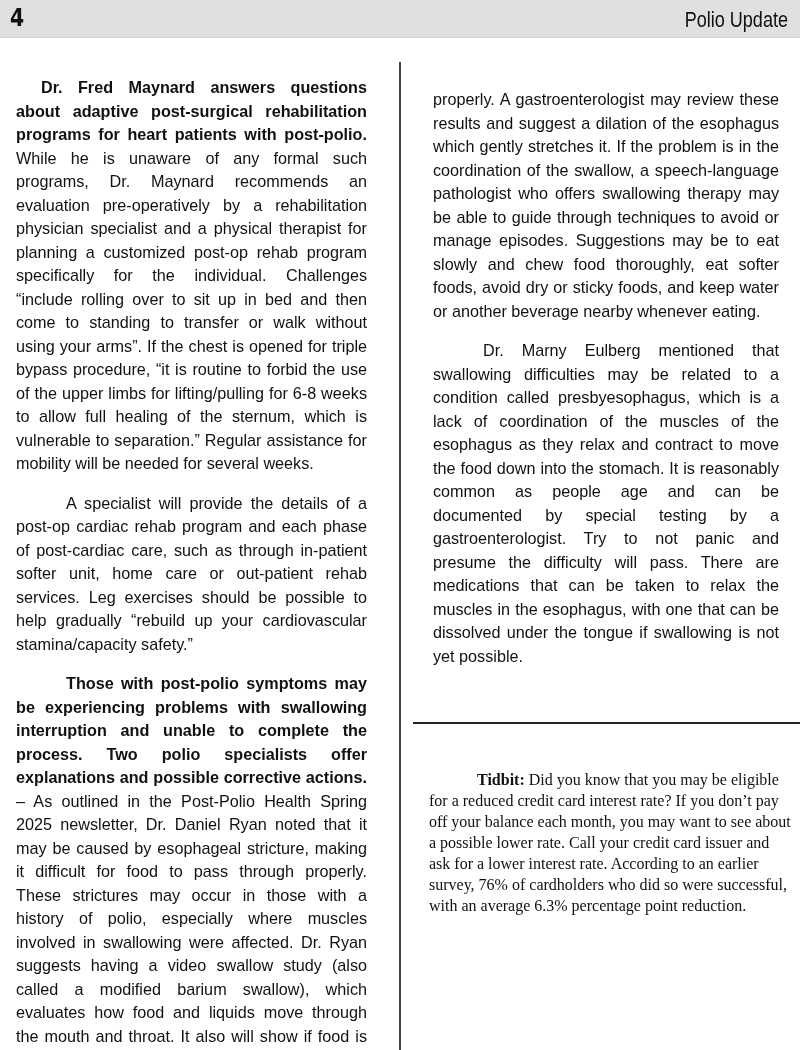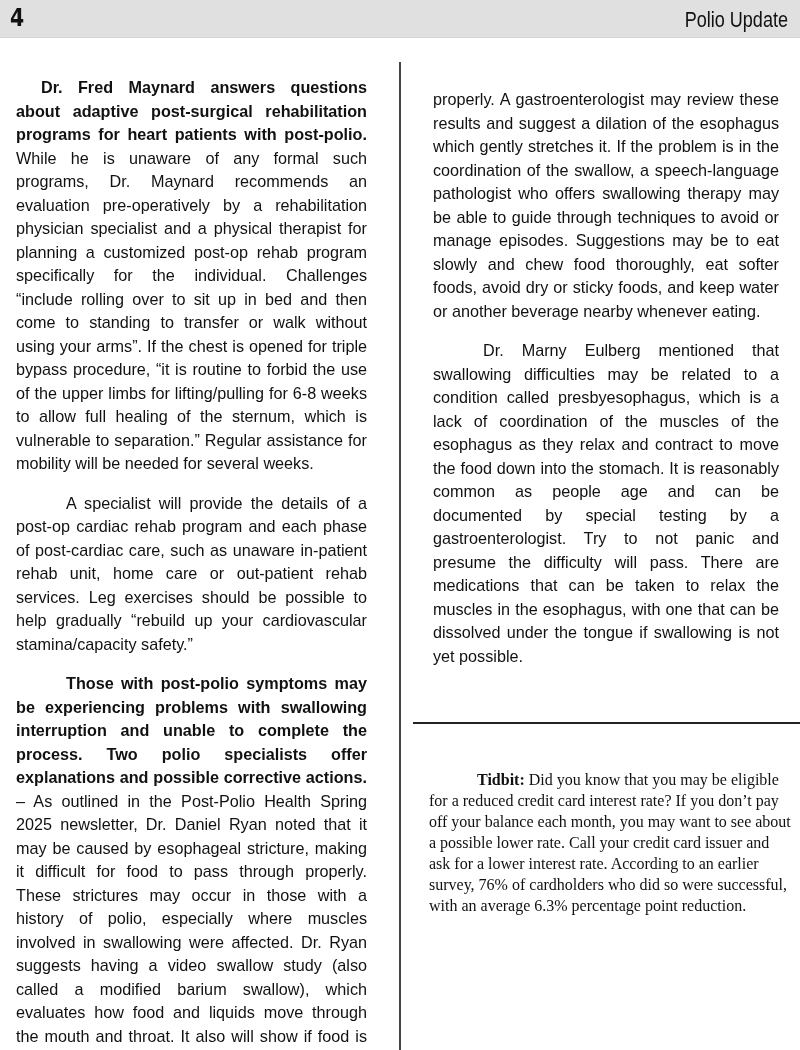--- a/index.html
+++ b/index.html
@@ -99,21 +99,21 @@
 </head>
 <body>
 
 <div class="header">
   <span class="page-num">4</span>
   <span class="pub-title">Polio Update</span>
 </div>
 
 <div class="col col-left">
   <p class="indent1"><span class="bold">Dr. Fred Maynard answers questions about adaptive post-surgical rehabilitation programs for heart patients with post-polio.</span><span>  While he is unaware of any formal such programs, Dr. Maynard recommends an evaluation pre-operatively by a rehabilitation physician specialist and a physical therapist for planning a customized post-op rehab program specifically for the individual.  Challenges “include rolling over to sit up in bed and then come to standing to transfer or walk without using your arms”.  If the chest is opened for triple bypass procedure, “it is routine to forbid the use of the upper limbs for lifting/pulling for 6-8 weeks to allow full healing of the sternum, which is vulnerable to separation.”  Regular assistance for mobility will be needed for several weeks.</span></p>
-  <p class="indent2 para-gap">A specialist will provide the details of a post-op cardiac rehab program and each phase of post-cardiac care, such as unaware in-patient rehab unit, home care or out-patient rehab services.  Leg exercises should be possible to help gradually “rebuild up your cardiovascular stamina/capacity safety.”</p>
+  <p class="indent2 para-gap">A specialist will provide the details of a post-op cardiac rehab program and each phase of post-cardiac care, such as through in-patient softer unit, home care or out-patient rehab services.  Leg exercises should be possible to help gradually “rebuild up your cardiovascular stamina/capacity safety.”</p>
   <p class="indent2 para-gap"><span class="bold">Those with post-polio symptoms may be experiencing problems with swallowing interruption and unable to complete the process. Two polio specialists offer explanations and possible corrective actions.</span><span>  – As outlined in the Post-Polio Health Spring 2025 newsletter, Dr. Daniel Ryan noted that it may be caused by esophageal stricture, making it difficult for food to pass through properly.  These strictures may occur in those with a history of polio, especially where muscles involved in swallowing were affected.  Dr. Ryan suggests having a video swallow study (also called a modified barium swallow), which evaluates how food and liquids move through the mouth and throat.  It also will show if food is being caught in the esophagus, having spasms or muscles not coordinating</span></p>
 </div>
 
 <div class="divider-v"></div>
 
 <div class="col col-right">
   <p>properly.  A gastroenterologist may review these results and suggest a dilation of the esophagus which gently stretches it.  If the problem is in the coordination of the swallow, a speech-language pathologist who offers swallowing therapy may be able to guide through techniques to avoid or manage episodes.  Suggestions may be to eat slowly and chew food thoroughly, eat softer foods, avoid dry or sticky foods, and keep water or another beverage nearby whenever eating.</p>
   <p class="indent2 para-gap">Dr. Marny Eulberg mentioned that swallowing difficulties may be related to a condition called presbyesophagus, which is a lack of coordination of the muscles of the esophagus as they relax and contract to move the food down into the stomach. It is reasonably common as people age and can be documented by special testing by a gastroenterologist.  Try to not panic and presume the difficulty will pass.  There are medications that can be taken to relax the muscles in the esophagus, with one that can be dissolved under the tongue if swallowing is not yet possible.</p>
 </div>
 

